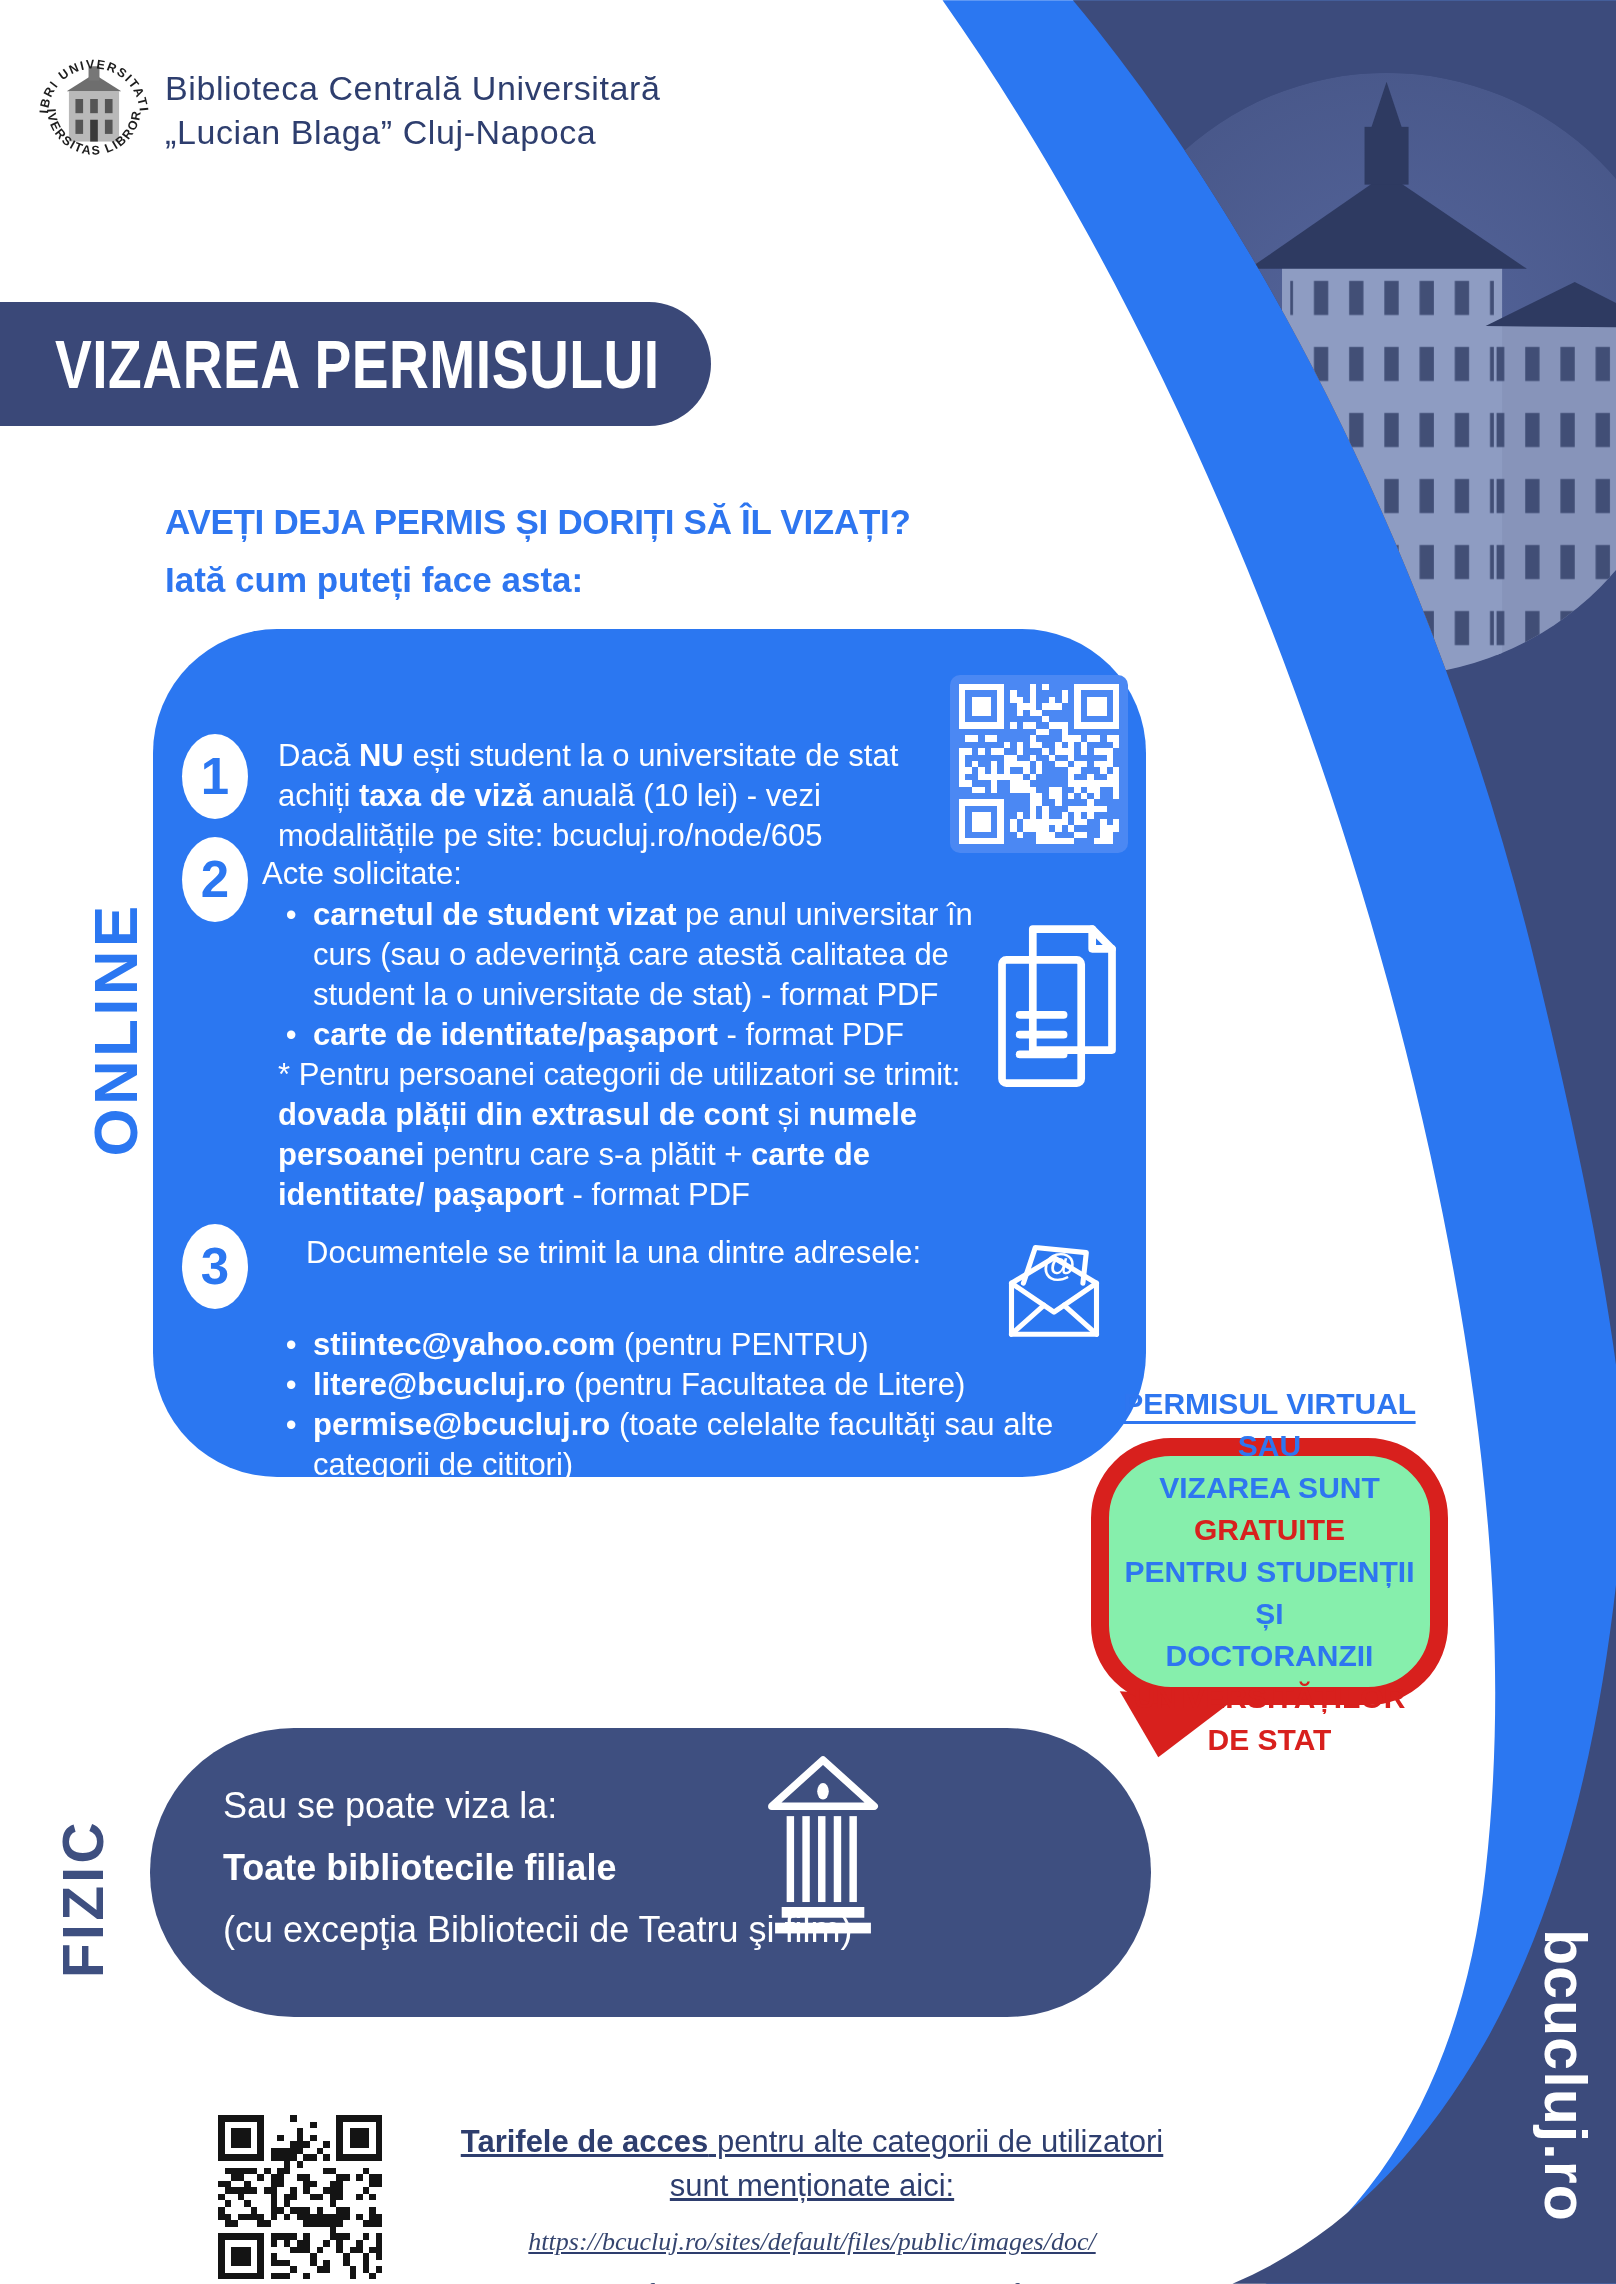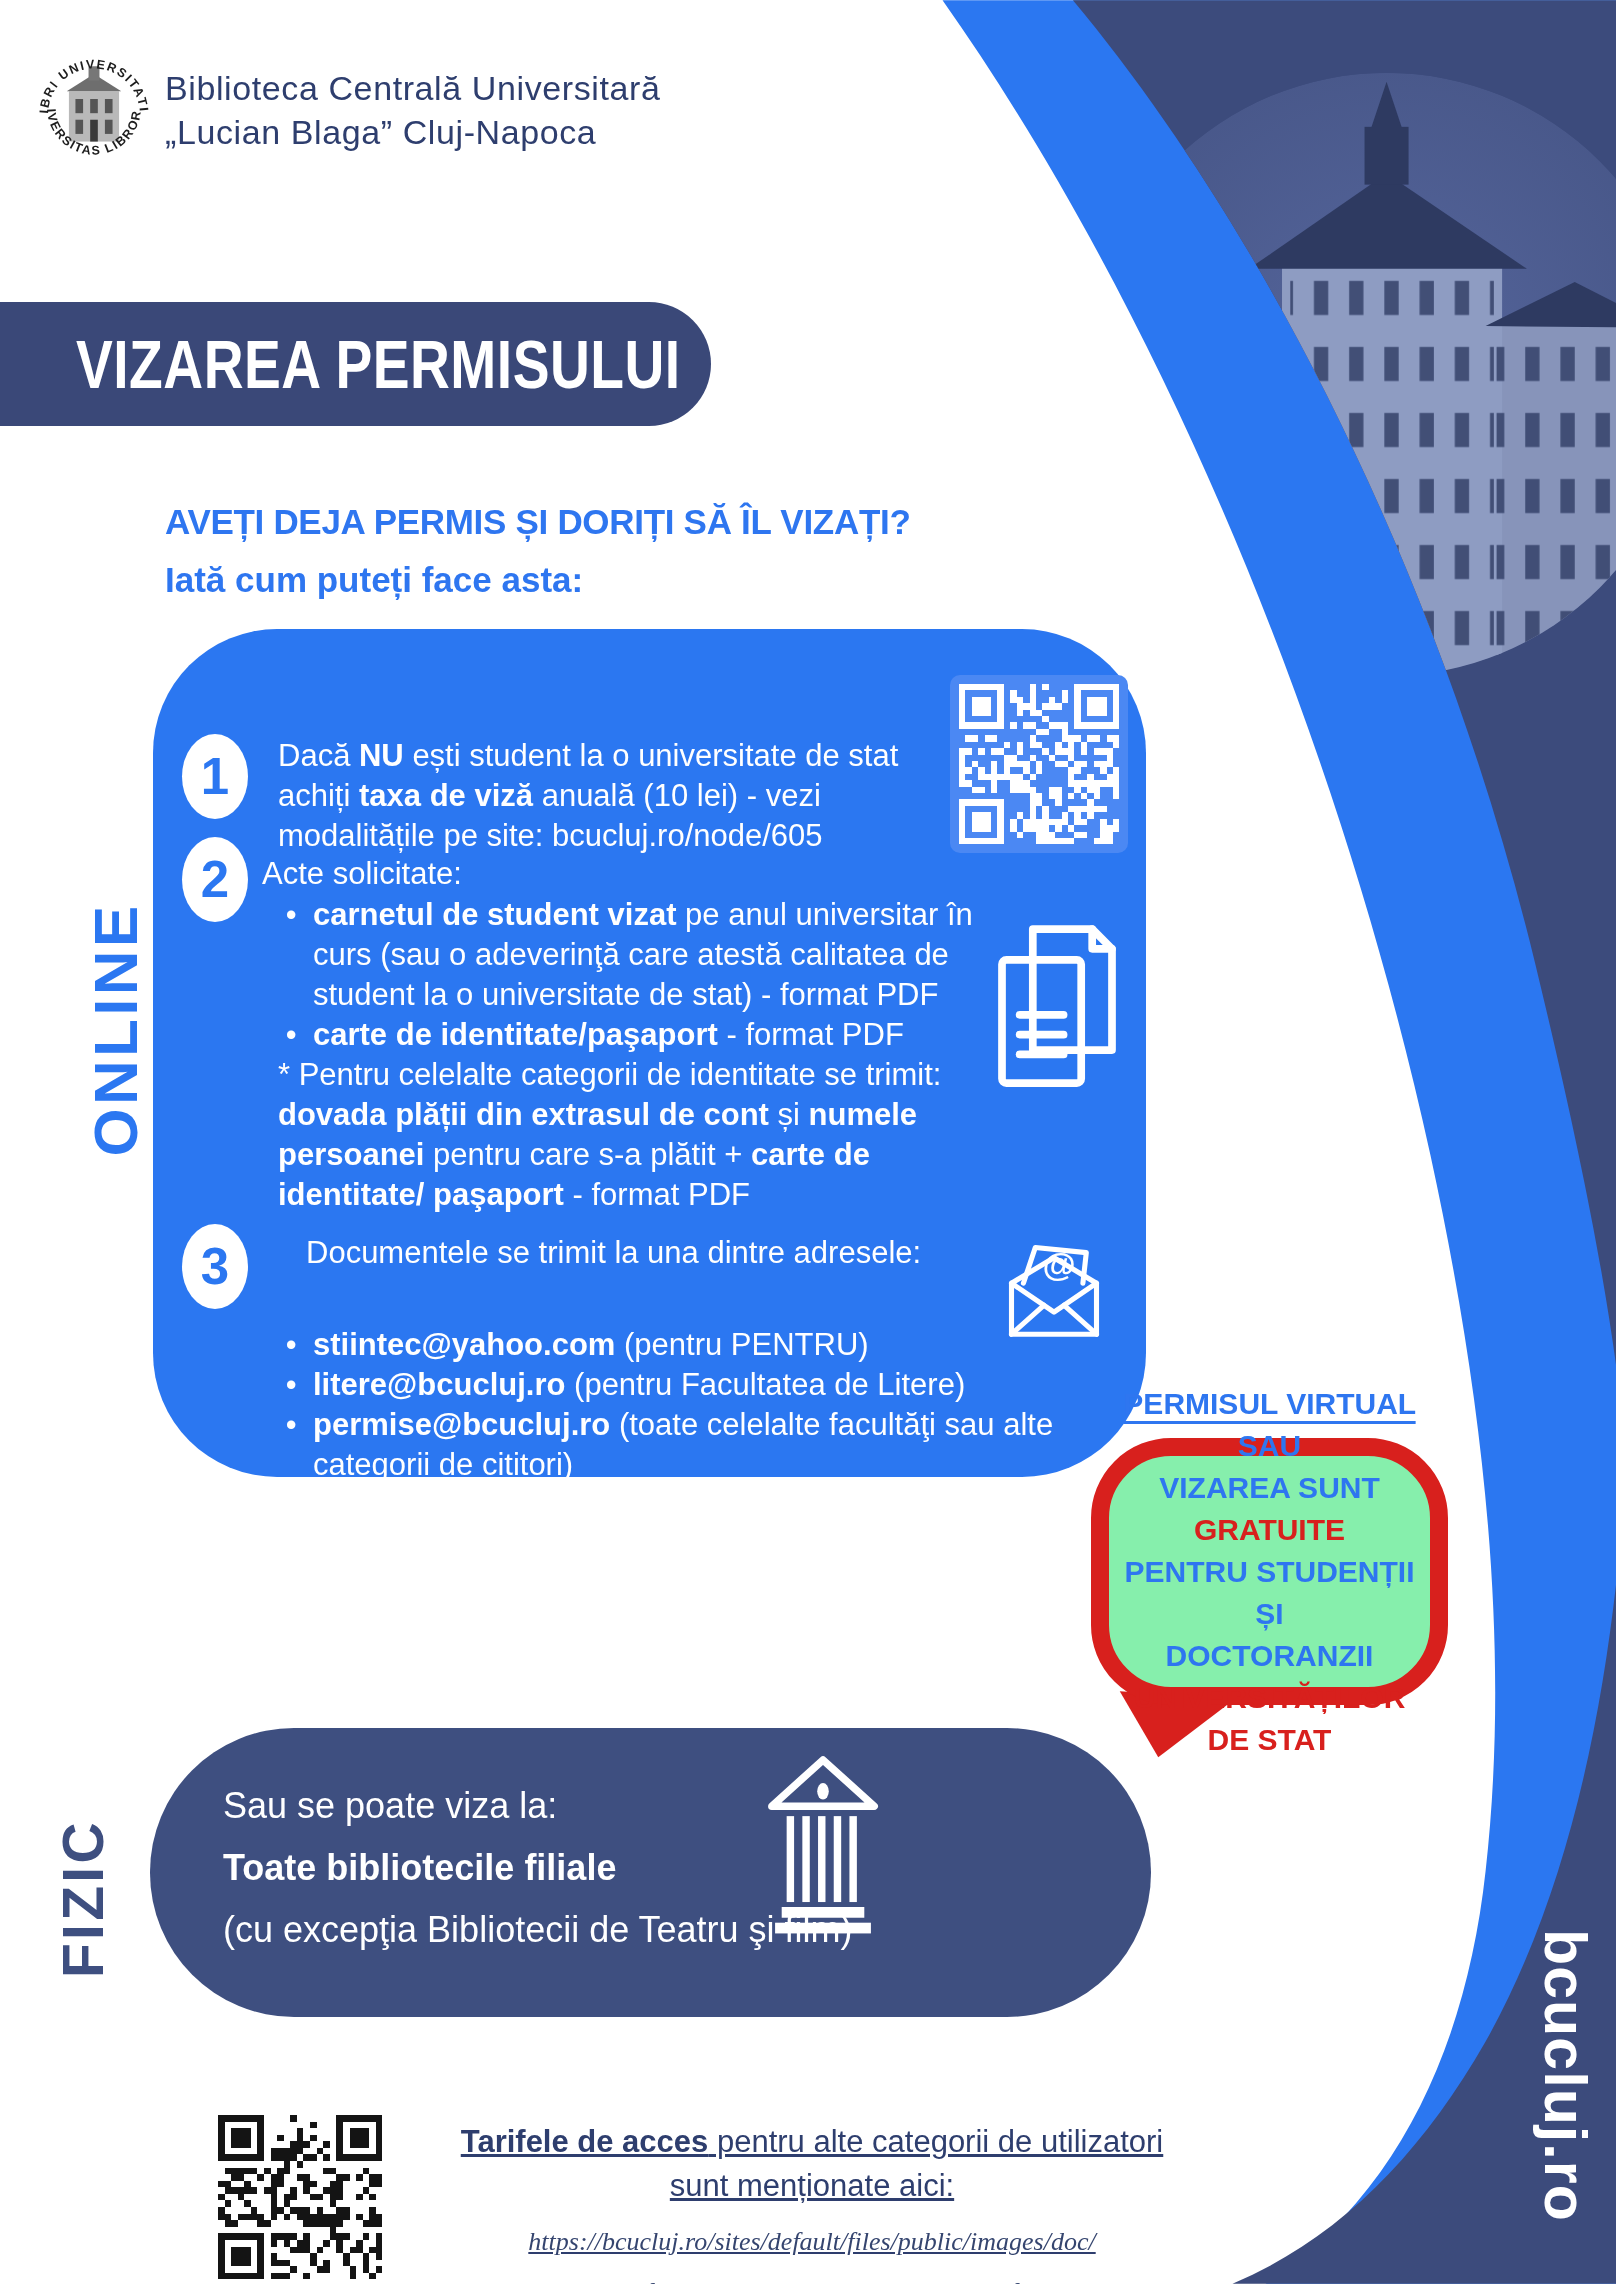--- a/index.html
+++ b/index.html
@@ -18,21 +18,21 @@
   .abs{position:absolute;}
 
   
   .decor{position:absolute;left:0;top:0;width:1616px;height:2284px;}
 
   
   .org-name{left:165px;top:66px;font-size:34px;line-height:44px;font-weight:500;color:var(--orgnavy);letter-spacing:0.6px;}
 
   
   .banner{left:0;top:302px;width:711px;height:124px;background:var(--banner);
-          border-radius:0 62px 62px 0;display:flex;align-items:center;padding-left:21px;}
+          border-radius:0 62px 62px 0;display:flex;align-items:center;}
   .banner span{display:inline-block;margin-left:55px;color:#fff;font-weight:700;font-size:69px;
                letter-spacing:0.6px;transform:scaleX(0.80);transform-origin:left center;white-space:nowrap;}
 
   
   .intro1{left:165px;top:502px;font-size:35px;font-weight:800;color:var(--hblue);white-space:nowrap;letter-spacing:-0.3px;}
   .intro2{left:165px;top:560px;font-size:35px;font-weight:800;color:var(--hblue);white-space:nowrap;}
 
   
   .vlab{display:flex;align-items:center;justify-content:center;font-weight:800;}
   .online-label{left:-55px;top:999px;width:341px;height:61px;transform:rotate(-90deg);
@@ -196,21 +196,21 @@
   <div class="abs stext s2-list">
     <div class="bullet">
       <span class="dot">•</span>
       <div><span class="b">carnetul de student vizat</span><span> pe anul universitar în curs (sau o adeverinţă care atestă calitatea de student la o universitate de stat) - format PDF</span></div>
     </div>
     <div class="bullet">
       <span class="dot">•</span>
       <div><span class="b">carte de identitate/paşaport</span><span> - format PDF</span></div>
     </div>
   </div>
-  <div class="abs stext s2-note"><span> * Pentru celelalte categorii de identitate se trimit: </span><span class="b">dovada plății din extrasul de cont</span><span> și </span><span class="b">numele persoanei</span><span> pentru care s-a plătit + </span><span class="b">carte de identitate/ paşaport</span><span> - format PDF</span></div>
+  <div class="abs stext s2-note"><span> * Pentru persoanei categorii de utilizatori se trimit: </span><span class="b">dovada plății din extrasul de cont</span><span> și </span><span class="b">numele persoanei</span><span> pentru care s-a plătit + </span><span class="b">carte de identitate/ paşaport</span><span> - format PDF</span></div>
 
   <div class="abs step-badge badge3">
     <span>3</span>
   </div>
   <div class="abs stext s3-head">Documentele se trimit la una dintre adresele:</div>
   <div class="abs stext s3-list">
     <div class="bullet">
       <span class="dot">•</span>
       <div><span class="b">stiintec@yahoo.com</span><span> (pentru PENTRU)</span></div>
     </div>

